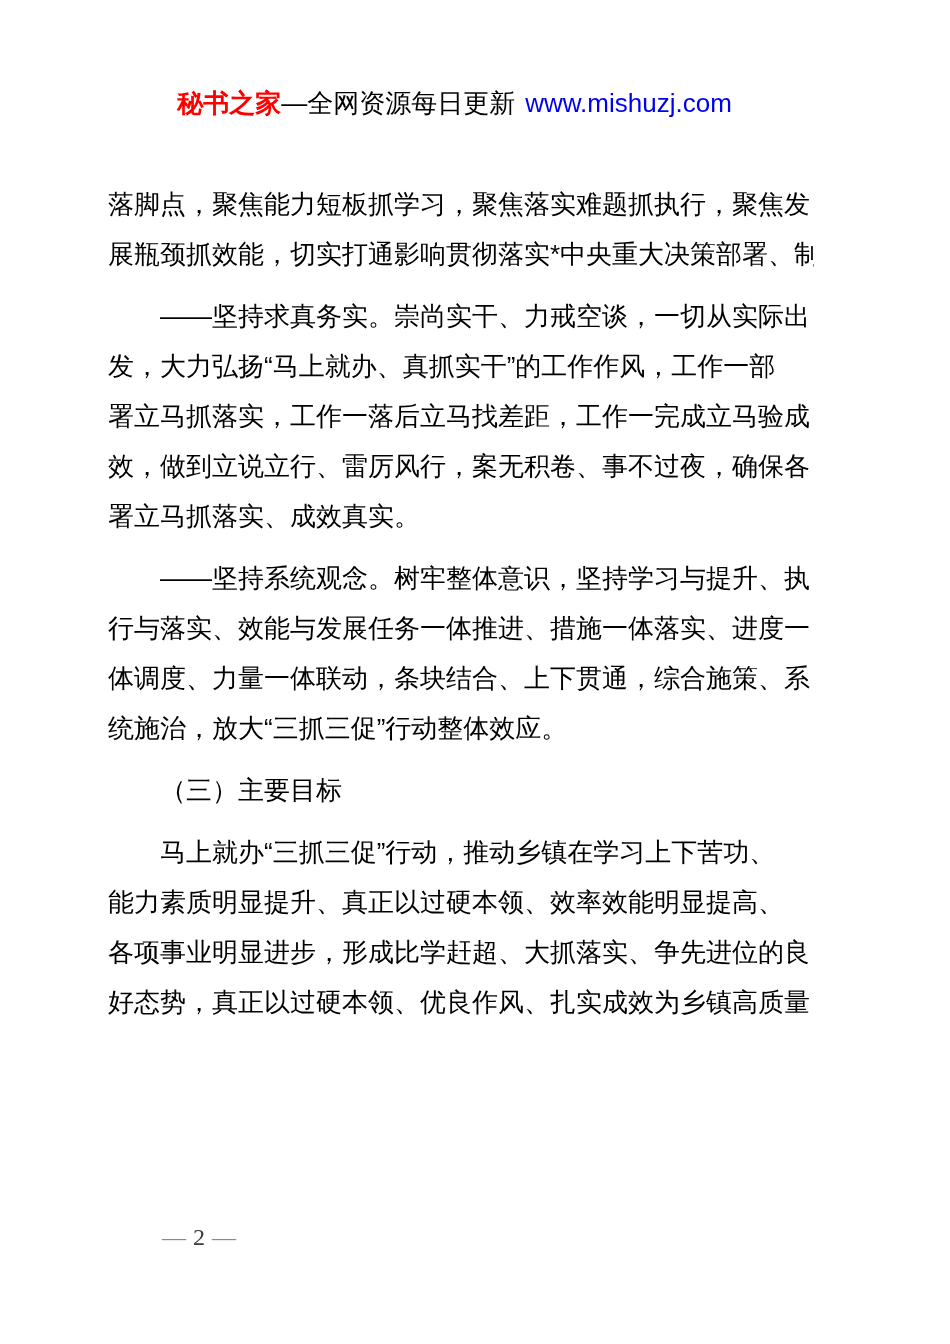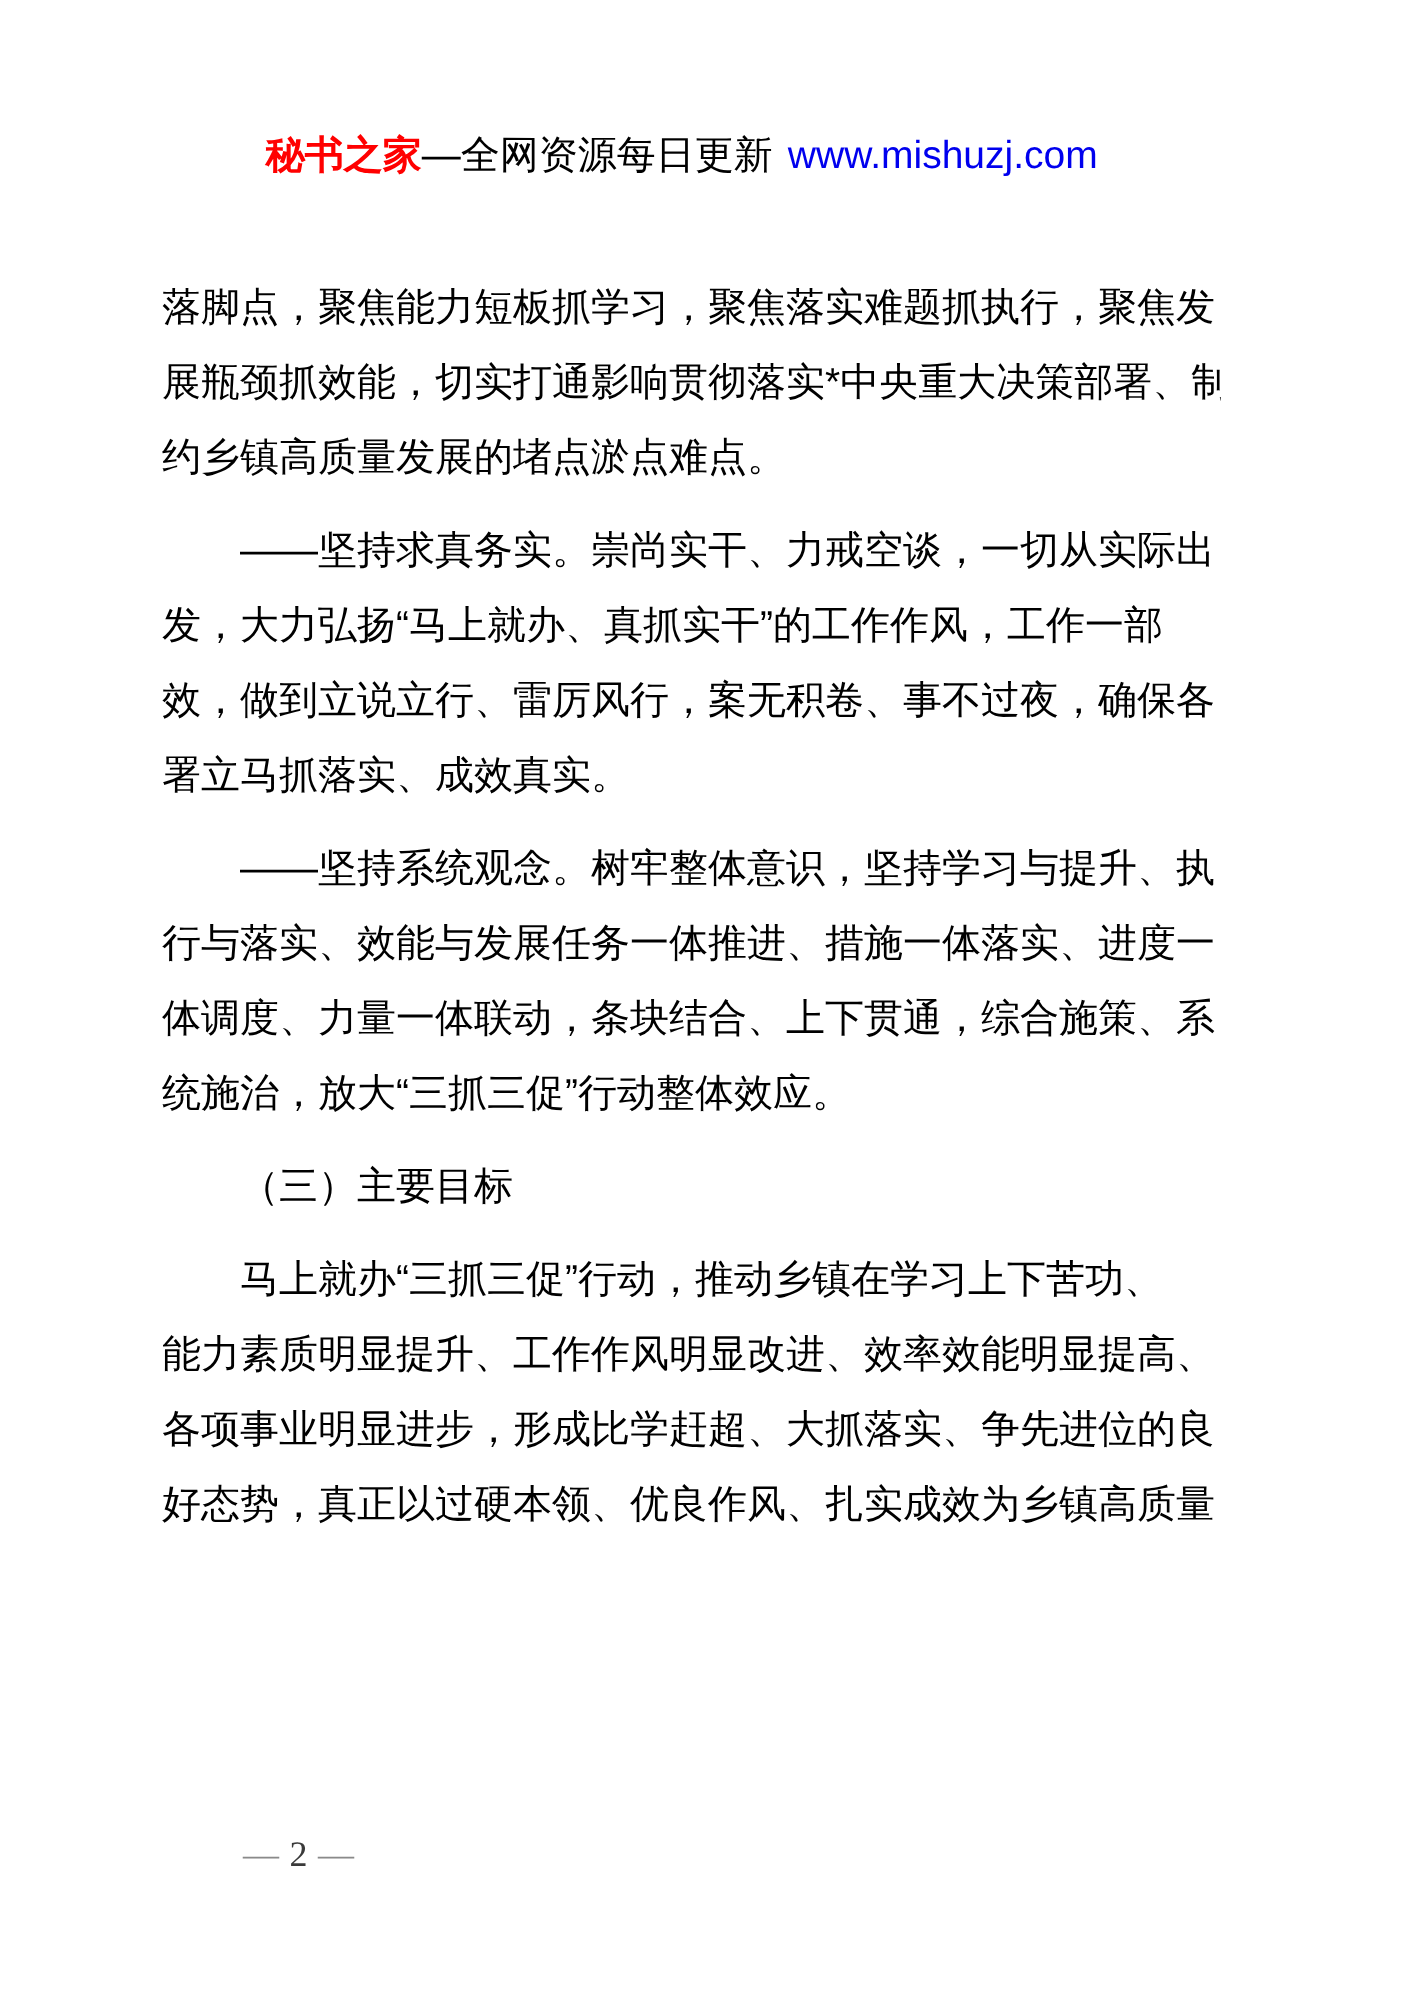--- a/index.html
+++ b/index.html
@@ -97,40 +97,40 @@
 <div class="page">
 
   <div class="header">
     <span class="brand">秘书之家</span><span class="sep">—</span><span class="tagline">全网资源每日更新</span><span class="url">www.mishuzj.com</span>
   </div>
 
   <div class="body-text" id="content">
       <div class="paragraph">
         <div class="line">落脚点，聚焦能力短板抓学习，聚焦落实难题抓执行，聚焦发</div>
         <div class="line">展瓶颈抓效能，切实打通影响贯彻落实*中央重大决策部署、制</div>
-        <div class="line">约乡镇高质量发展的堵点淤点难点。</div>
       </div>
       <div class="paragraph indent">
         <div class="line">——坚持求真务实。崇尚实干、力戒空谈，一切从实际出</div>
         <div class="line">发，大力弘扬“马上就办、真抓实干”的工作作风，工作一部</div>
+        <div class="line">署立马抓落实，工作一落后立马找差距，工作一完成立马验成</div>
         <div class="line">效，做到立说立行、雷厉风行，案无积卷、事不过夜，确保各</div>
         <div class="line">署立马抓落实、成效真实。</div>
       </div>
       <div class="paragraph indent">
         <div class="line">——坚持系统观念。树牢整体意识，坚持学习与提升、执</div>
         <div class="line">行与落实、效能与发展任务一体推进、措施一体落实、进度一</div>
         <div class="line">体调度、力量一体联动，条块结合、上下贯通，综合施策、系</div>
         <div class="line">统施治，放大“三抓三促”行动整体效应。</div>
       </div>
       <div class="paragraph indent heading">
         <div class="line">（三）主要目标</div>
       </div>
       <div class="paragraph indent">
         <div class="line">马上就办“三抓三促”行动，推动乡镇在学习上下苦功、</div>
-        <div class="line">能力素质明显提升、工作作风明显改进、效率效能明显提高、</div>
+        <div class="line">能力素质明显提升、真正以过硬本领、效率效能明显提高、</div>
         <div class="line">各项事业明显进步，形成比学赶超、大抓落实、争先进位的良</div>
         <div class="line">好态势，真正以过硬本领、优良作风、扎实成效为乡镇高质量</div>
       </div>
     </div>
 
   <div class="footer">
     <span class="dash">—</span><span class="num">2</span><span class="dash">—</span>
   </div>
 
 </div>

